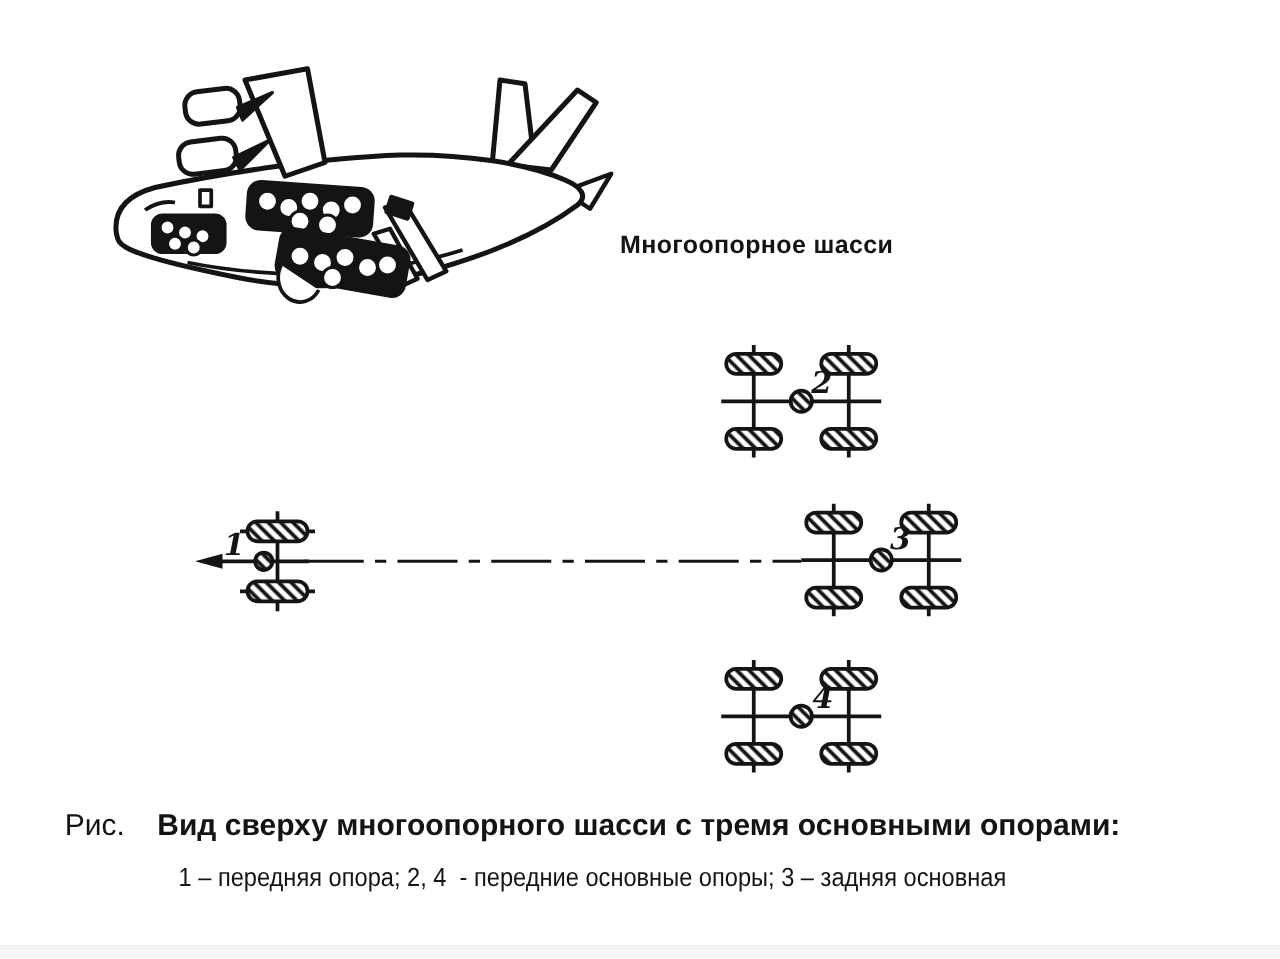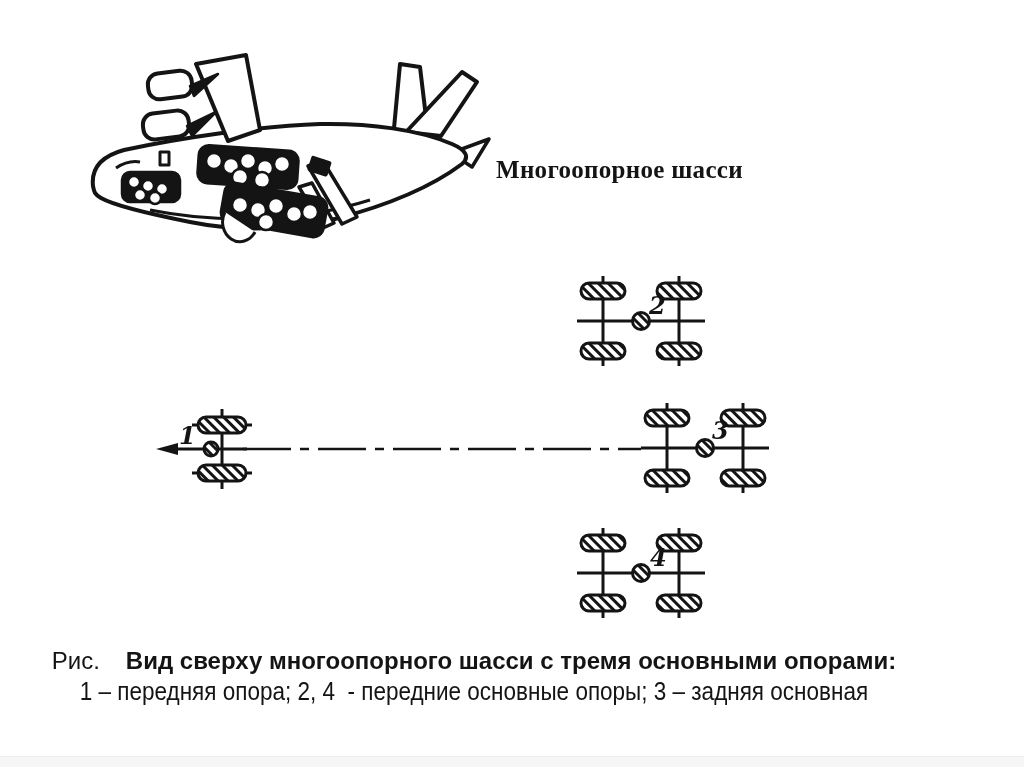--- a/index.html
+++ b/index.html
@@ -2,31 +2,31 @@
 <html><head>
 <meta charset="utf-8">
 <style>
   html,body{margin:0;padding:0;background:#fff;}
   .slide{
     position:relative;width:1024px;height:767px;background:#ffffff;
     font-family:"Liberation Sans","DejaVu Sans",sans-serif;color:#141414;
     overflow:hidden;
   }
   .diagram-title{
-    position:absolute;left:496px;top:156px;
-    font-size:25px;font-weight:bold;letter-spacing:.3px;white-space:nowrap;font-family:Liberation Serif, serif;
+    position:absolute;left:496px;top:185px;
+    font-size:20px;font-weight:bold;letter-spacing:.3px;white-space:nowrap;
   }
   .caption{
     position:absolute;left:0;top:646px;width:948px;text-align:center;line-height:30px;
   }
   .caption .row1{font-size:24px;}
   .caption .prefix{font-weight:normal;margin-right:26px;}
   .caption .bold{font-weight:bold;}
   .cond{display:inline-block;transform:scaleX(.9);transform-origin:center;white-space:pre-wrap;}
-  .caption .row2,.caption .row3{font-size:25px;}
+  .caption .row2,.caption .row3{font-size:21px;margin-top:12px;}
   .bottom-strip{
     position:absolute;left:0;bottom:0;width:1024px;height:10px;background:#f6f6f6;
     border-top:1px solid #ededed;
   }
   svg{position:absolute;left:0;top:0;}
   svg text{font-family:"DejaVu Serif","Liberation Serif",serif;font-style:italic;font-weight:600;font-size:24px;fill:#141414;}
 </style>
 </head>
 <body>
 

